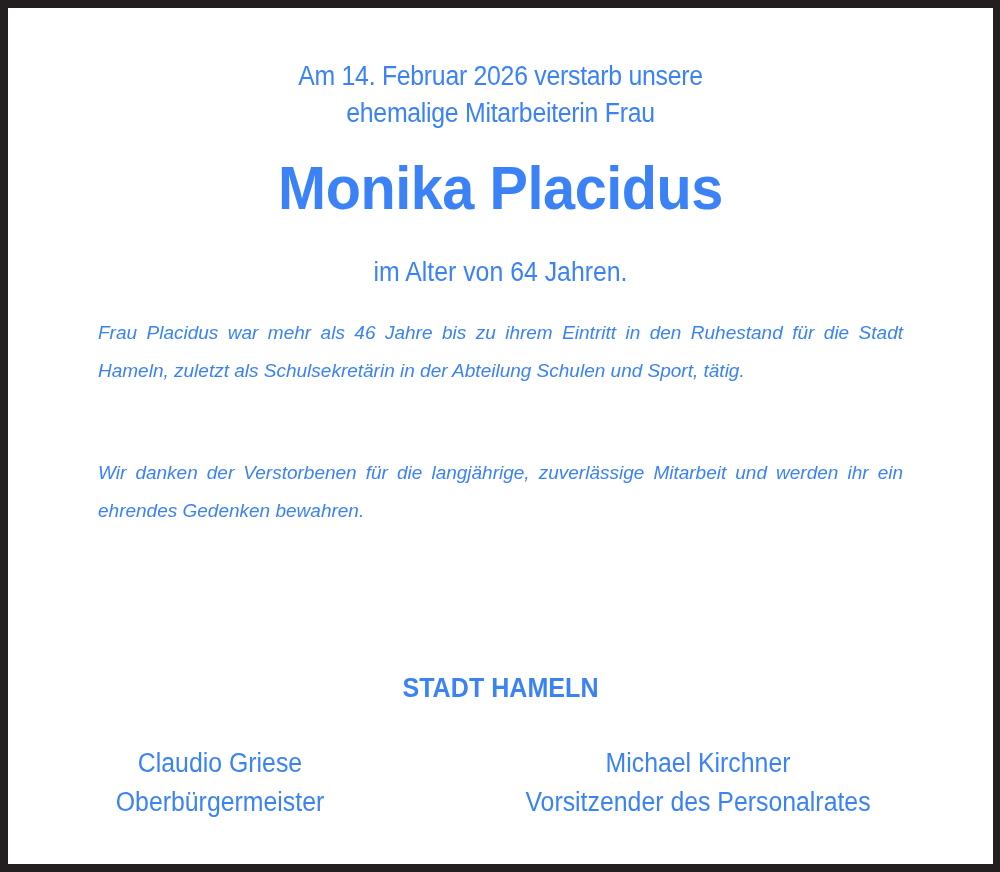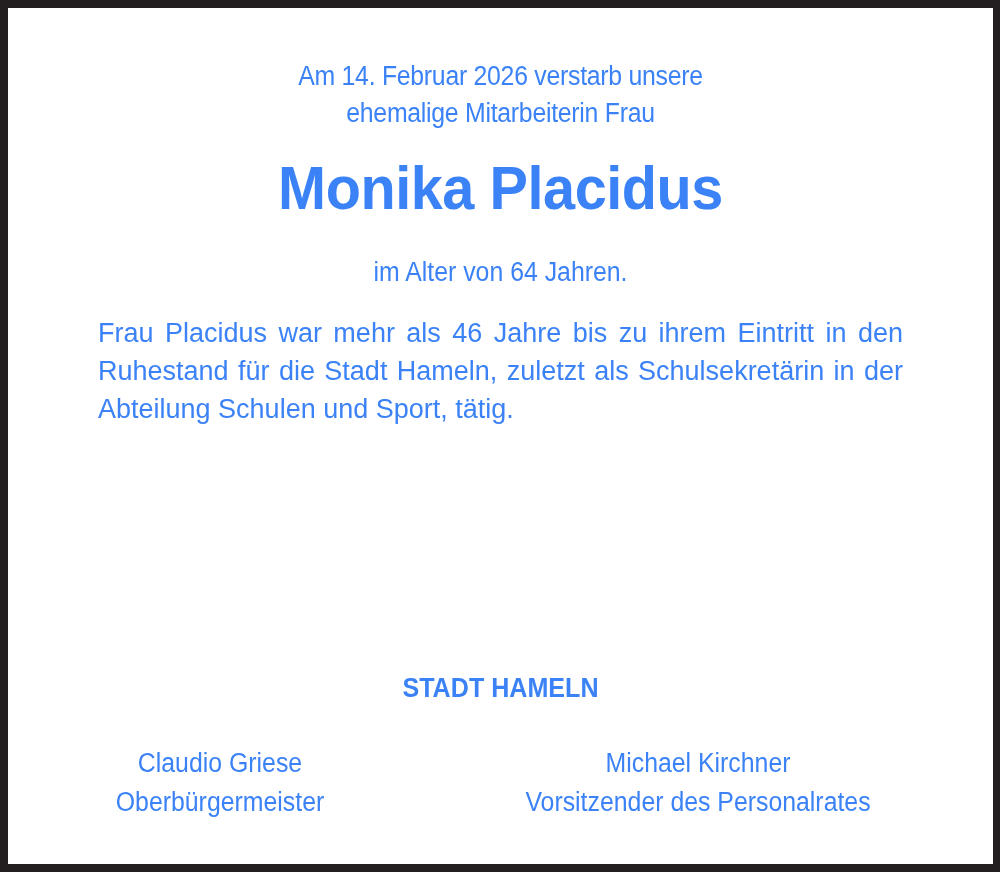--- a/index.html
+++ b/index.html
@@ -19,22 +19,23 @@
       font-size: 62px; font-weight: bold; line-height: 70px; letter-spacing: -0.5px;
       transform: scaleX(0.93); transform-origin: center top;
     }
     .age {
       position: absolute; left: 0; top: 246px; width: 985px; text-align: center;
       font-size: 27px; line-height: 36px;
       transform: scaleX(0.92); transform-origin: center top;
     }
     .para {
       position: absolute; left: 90px; width: 805px;
-      font-size: 27px; line-height: 38px; text-align: justify;
+      font-size: 19px; line-height: 38px; text-align: justify;
       text-align-last: left;
+      font-style: italic;
     }
     .p1 { top: 306px; }
     .p2 { top: 446px; }
     .p3 { top: 586px; }
     .org {
       position: absolute; left: 0; top: 662px; width: 985px; text-align: center;
       font-size: 27px; font-weight: bold; line-height: 36px;
       transform: scaleX(0.93); transform-origin: center top;
     }
     .sig {
@@ -53,20 +54,21 @@
   <div class="intro">
     <div>Am 14. Februar 2026 verstarb unsere</div>
     <div>ehemalige Mitarbeiterin Frau</div>
   </div>
 
   <div class="name">Monika Placidus</div>
 
   <div class="age">im Alter von 64 Jahren.</div>
 
   <div class="para p1">Frau Placidus war mehr als 46 Jahre bis zu ihrem Eintritt in den Ruhestand für die Stadt Hameln, zuletzt als Schulsekretärin in der Abteilung Schulen und Sport, tätig.</div>
+  <div class="para p2">Wir danken der Verstorbenen für die langjährige, zuverlässige Mitarbeit und werden ihr ein ehrendes Gedenken bewahren.</div>
 
   <div class="org">STADT HAMELN</div>
 
   <div class="sig sig-left">
     <span>Claudio Griese</span>
     <span>Oberbürgermeister</span>
   </div>
   <div class="sig sig-right">
     <span>Michael Kirchner</span>
     <span>Vorsitzender des Personalrates</span>

